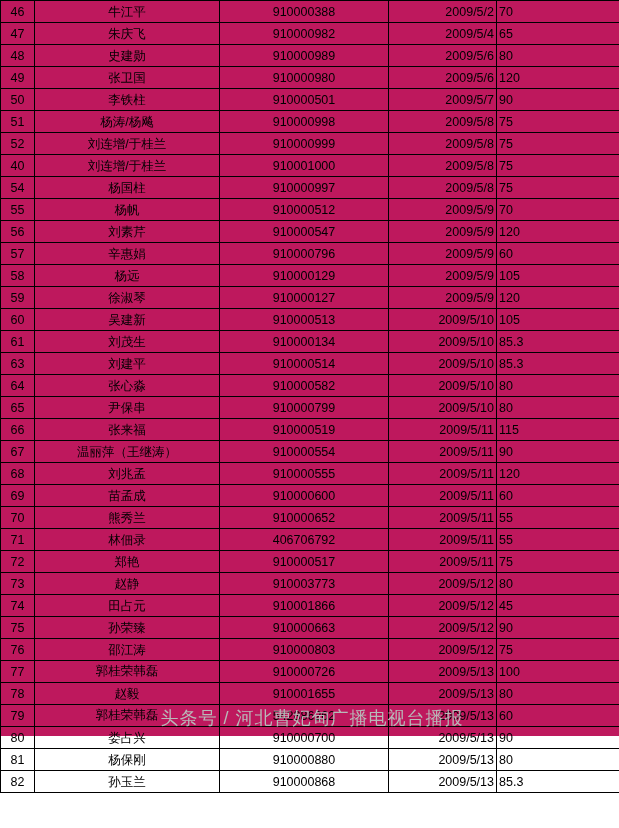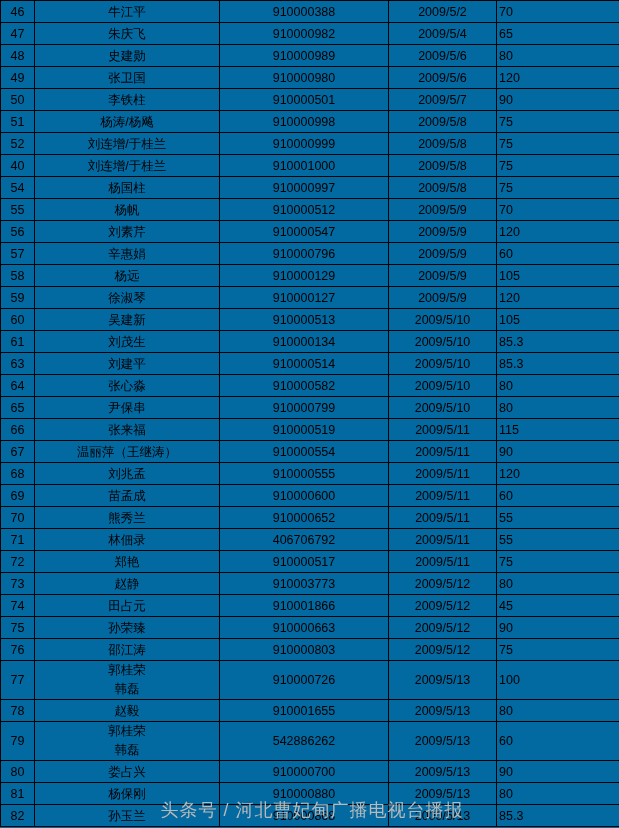--- a/index.html
+++ b/index.html
@@ -9,23 +9,23 @@
   }
   body {
     width: 619px;
     height: 828px;
     font-family: "Liberation Sans", sans-serif;
     position: relative;
     overflow: hidden;
   }
   #doc {
     width: 619px;
-    height: 828px;
+    height: 736px;
     position: relative;
-    background: #0369a1;
+    background: #be185d;
   }
   table.data-table {
     border-collapse: collapse;
     width: 619px;
     table-layout: fixed;
     font-size: 12.5px;
     color: #000;
   }
   table.data-table td {
     border: 1px solid #000;
@@ -38,27 +38,27 @@
   }
   col.c-idx { width: 34px; }
   col.c-name { width: 185px; }
   col.c-acct { width: 169px; }
   col.c-date { width: 108px; }
   col.c-amt { width: 123px; }
 
   td.idx { text-align: center; }
   td.name { text-align: center; padding-left: 4px; }
   td.acct { text-align: center; padding-left: 4px; }
-  td.date { text-align: center; padding-right: 2px; }
+  td.date { text-align: right; padding-right: 2px; }
   td.amt { text-align: left; padding-left: 3px; }
 
   td.tall { height: 42px; }
   .name-stack {
     display: flex;
-    flex-direction: column;
+    flex-direction: row;
     justify-content: center;
     line-height: 19px;
   }
   .watermark {
     position: absolute;
     left: 5px;
     right: 0;
     bottom: 6px;
     text-align: center;
     font-size: 18px;

